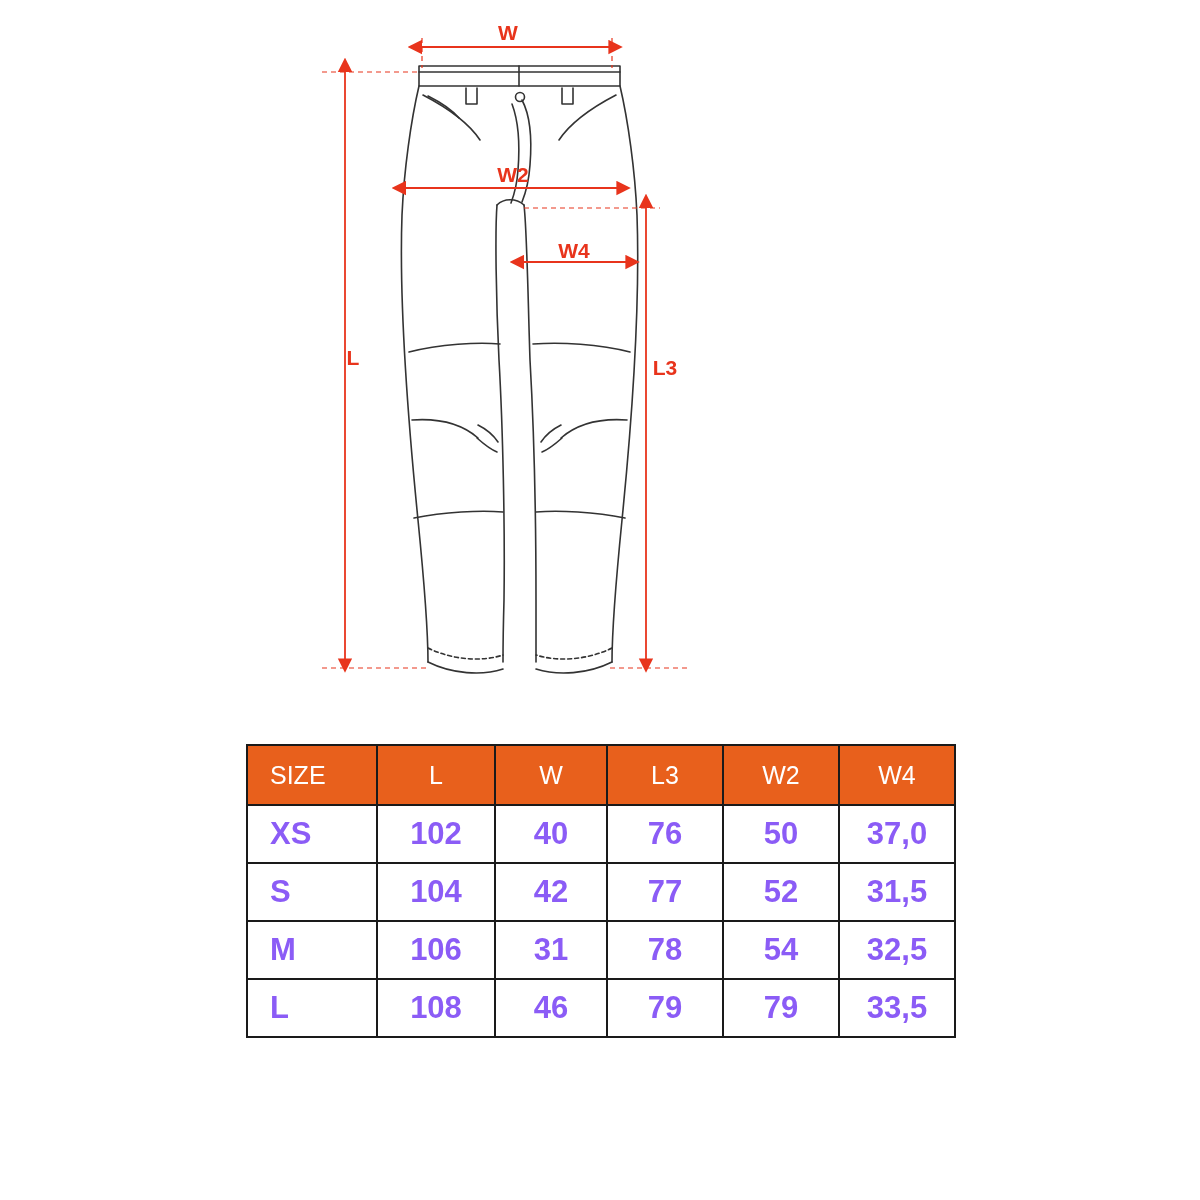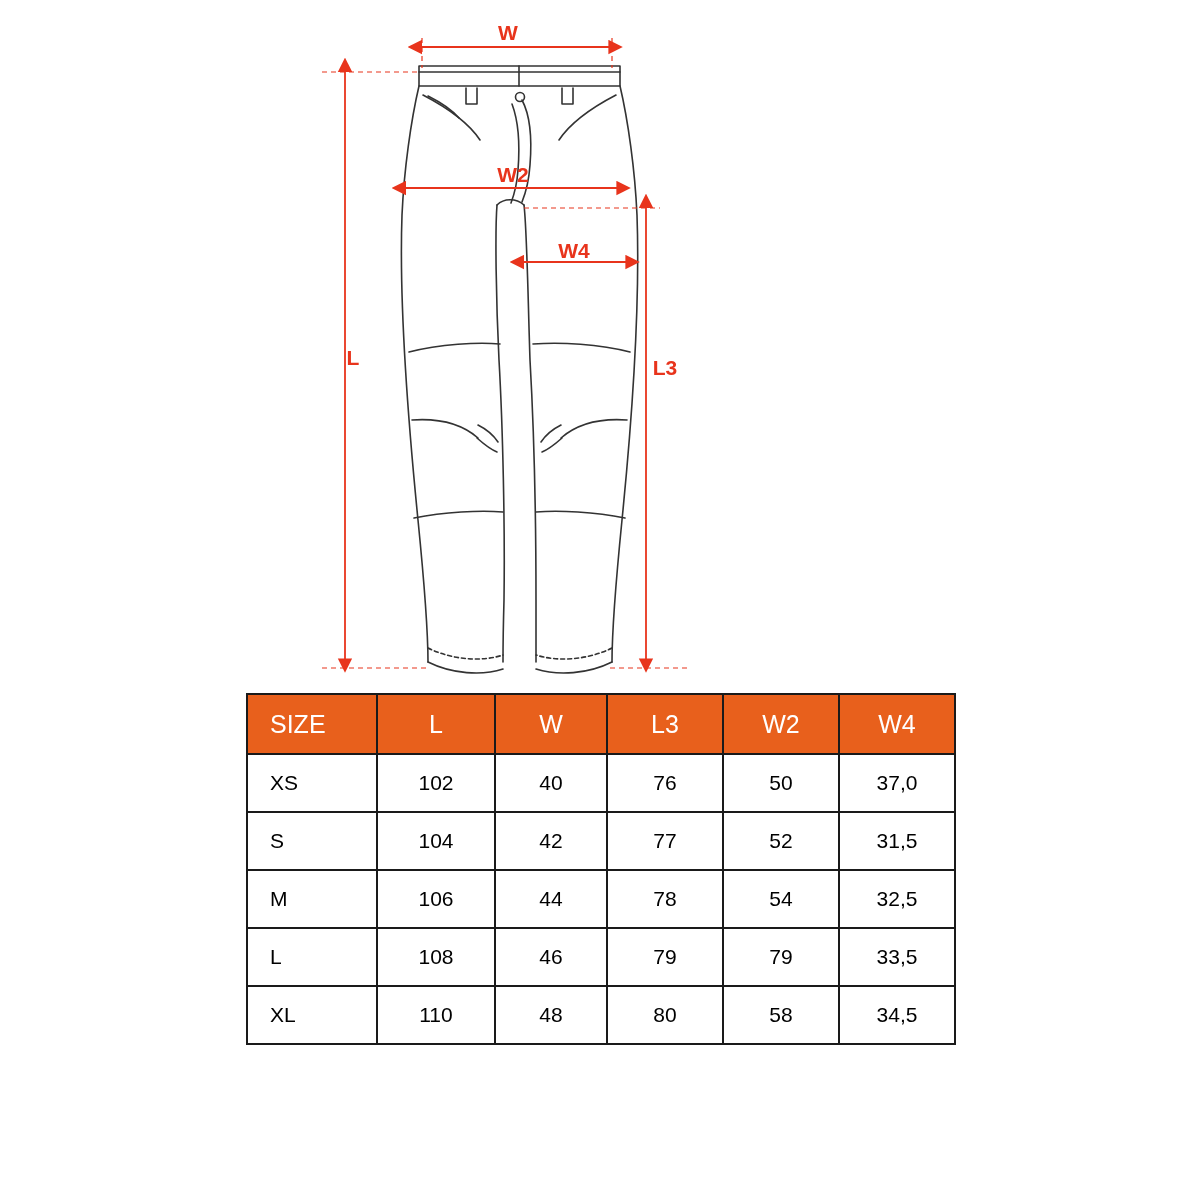--- a/index.html
+++ b/index.html
@@ -26,38 +26,38 @@
   }
   .dim-label {
     fill: #e8341c;
     font-family: "Liberation Sans", sans-serif;
     font-weight: bold;
     font-size: 21px;
   }
   #size-table-wrap {
     position: absolute;
     left: 246px;
-    top: 693px;
+    top: 744px;
     width: 632px;
   }
   table.size-table {
     border-collapse: collapse;
     width: 708px;
     table-layout: fixed;
   }
   table.size-table th,
   table.size-table td {
     border: 2px solid #1a1a1a;
     height: 56px;
     text-align: center;
     vertical-align: middle;
-    font-size: 21px;
+    font-size: 31px;
     font-family: "Liberation Sans", sans-serif;
-    color: #000000;
-    font-weight: normal;
+    color: #8b5cf6;
+    font-weight: bold;
     padding: 0;
   }
   table.size-table thead th {
     background: #e8601c;
     color: #ffffff;
     font-weight: normal;
     font-size: 25px;
     height: 58px;
   }
   table.size-table thead th.size-col {
@@ -196,36 +196,28 @@
         <td class="size-col">S</td>
         <td>104</td>
         <td>42</td>
         <td>77</td>
         <td>52</td>
         <td>31,5</td>
       </tr>
       <tr>
         <td class="size-col">M</td>
         <td>106</td>
-        <td>44</td>
+        <td>31</td>
         <td>78</td>
         <td>54</td>
         <td>32,5</td>
       </tr>
       <tr>
         <td class="size-col">L</td>
         <td>108</td>
         <td>46</td>
         <td>79</td>
         <td>79</td>
         <td>33,5</td>
       </tr>
-      <tr>
-        <td class="size-col">XL</td>
-        <td>110</td>
-        <td>48</td>
-        <td>80</td>
-        <td>58</td>
-        <td>34,5</td>
-      </tr>
     </tbody>
   </table>
 </div>
 
 </body></html>

